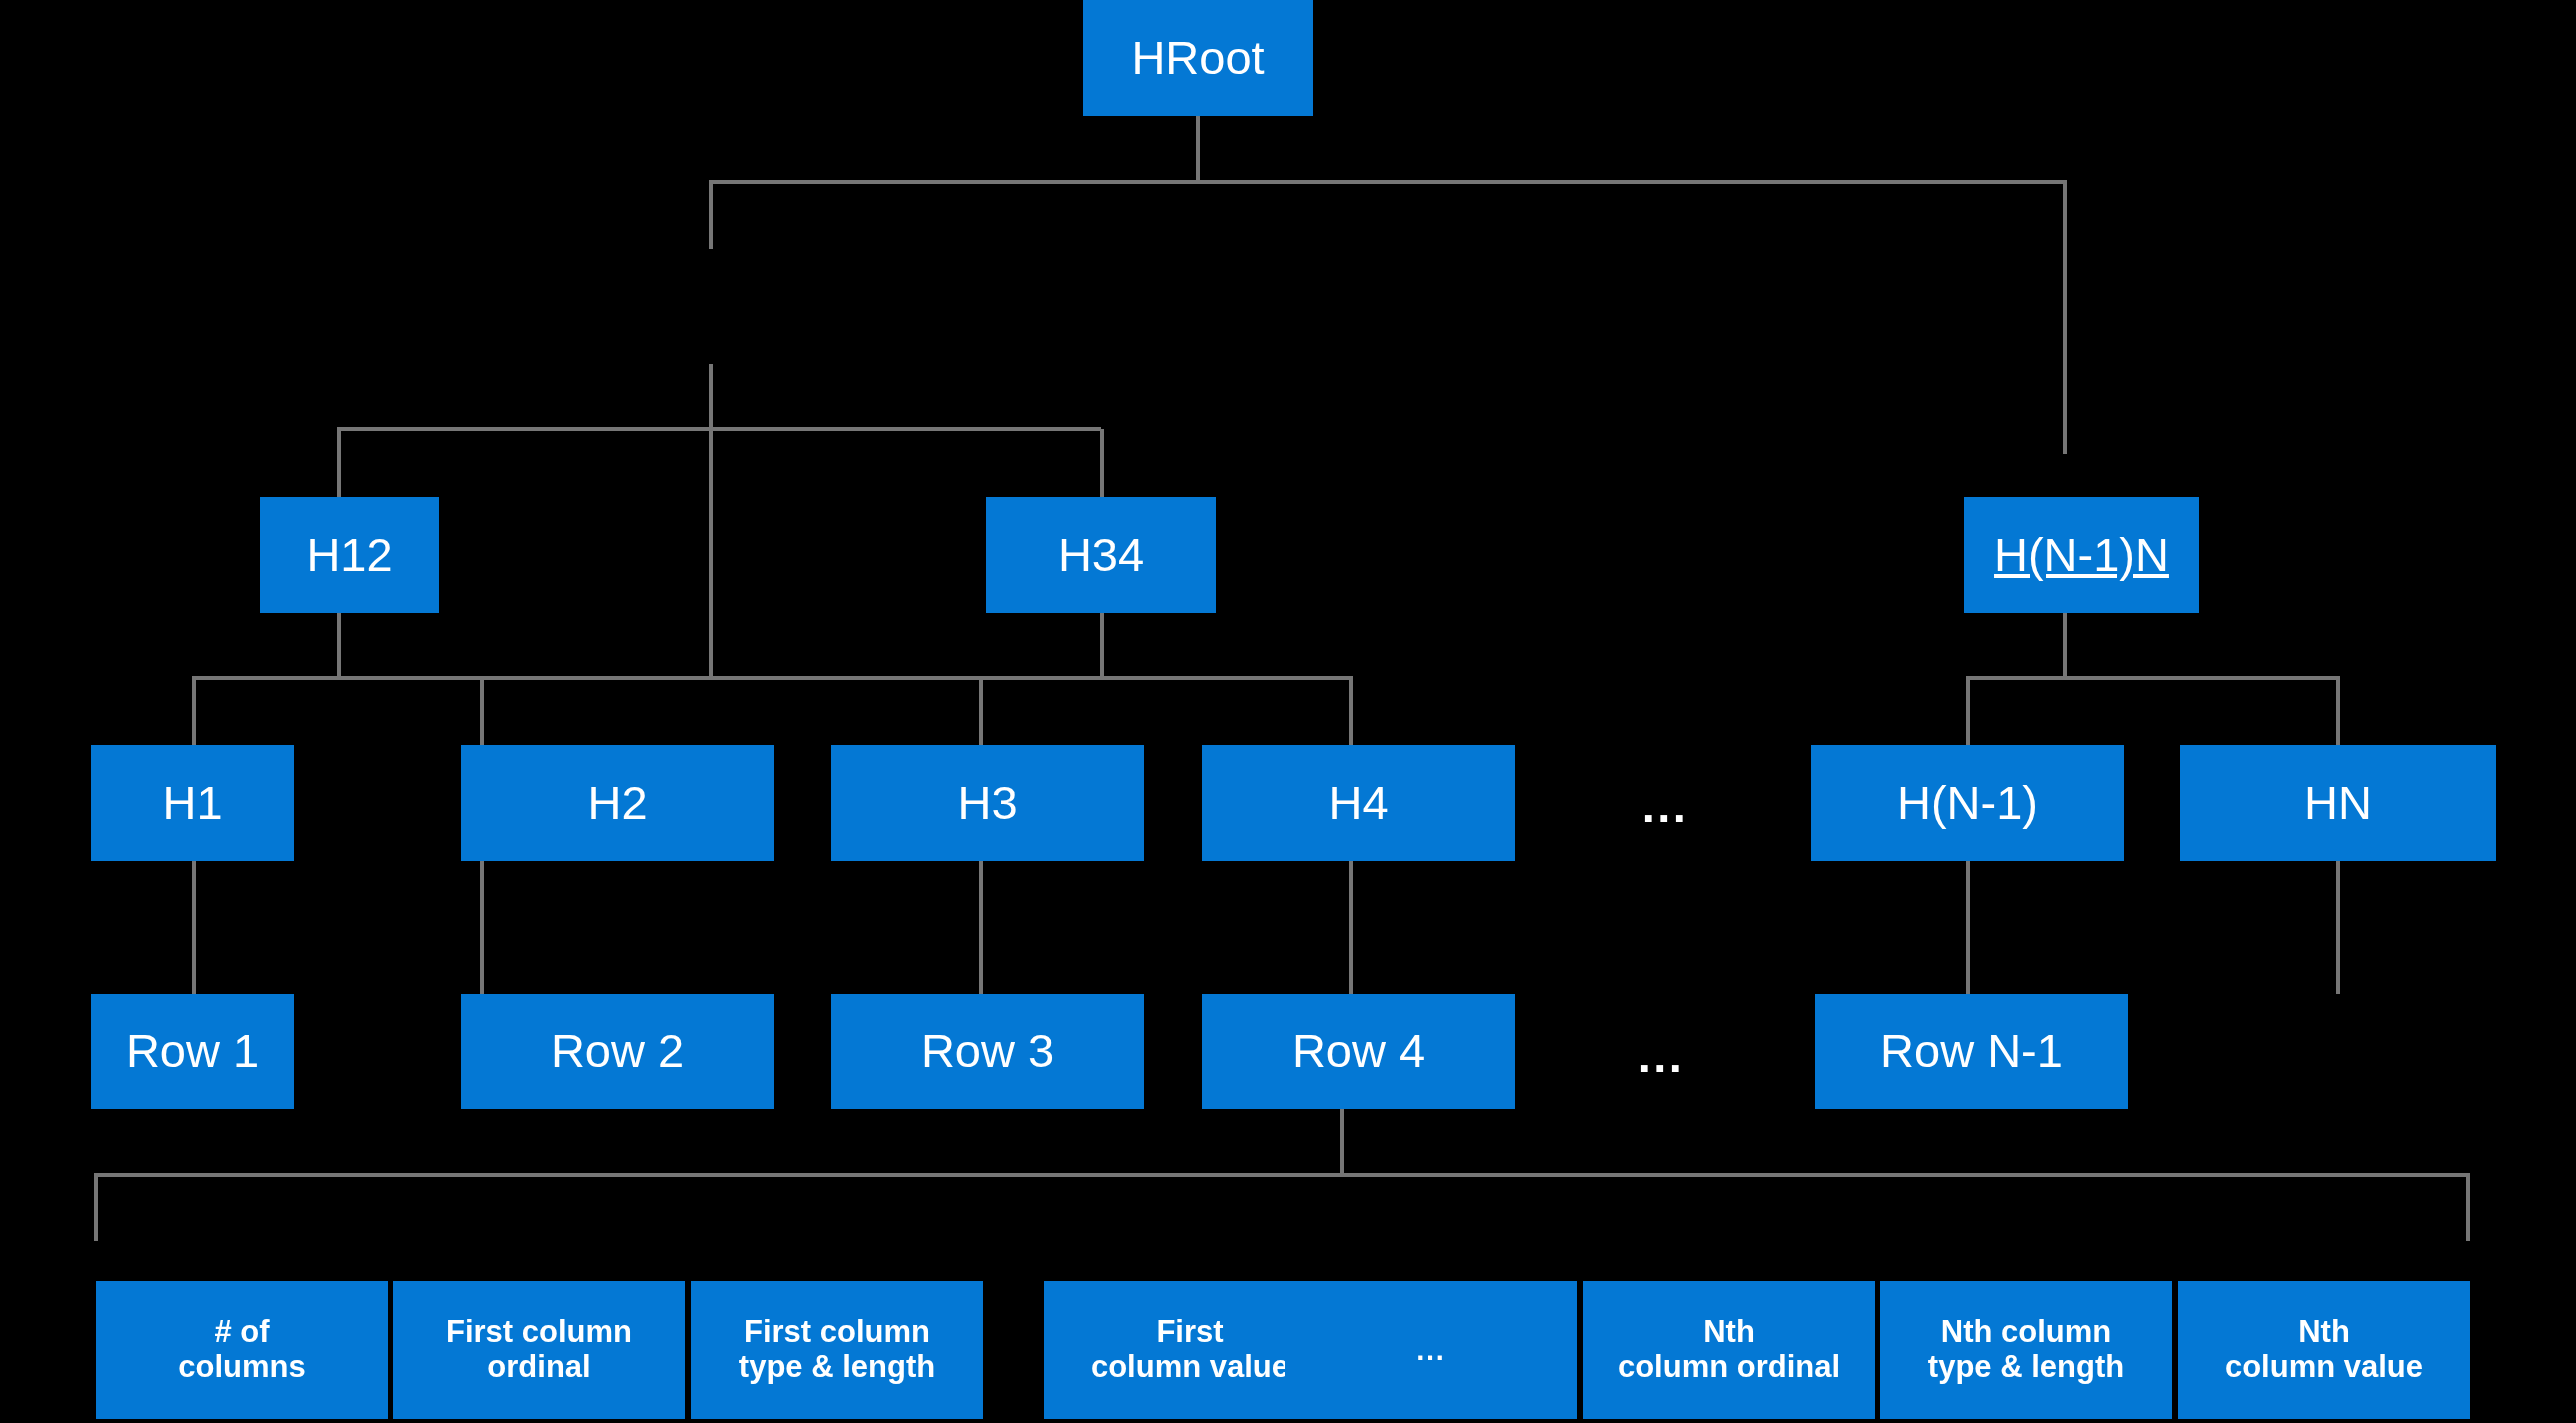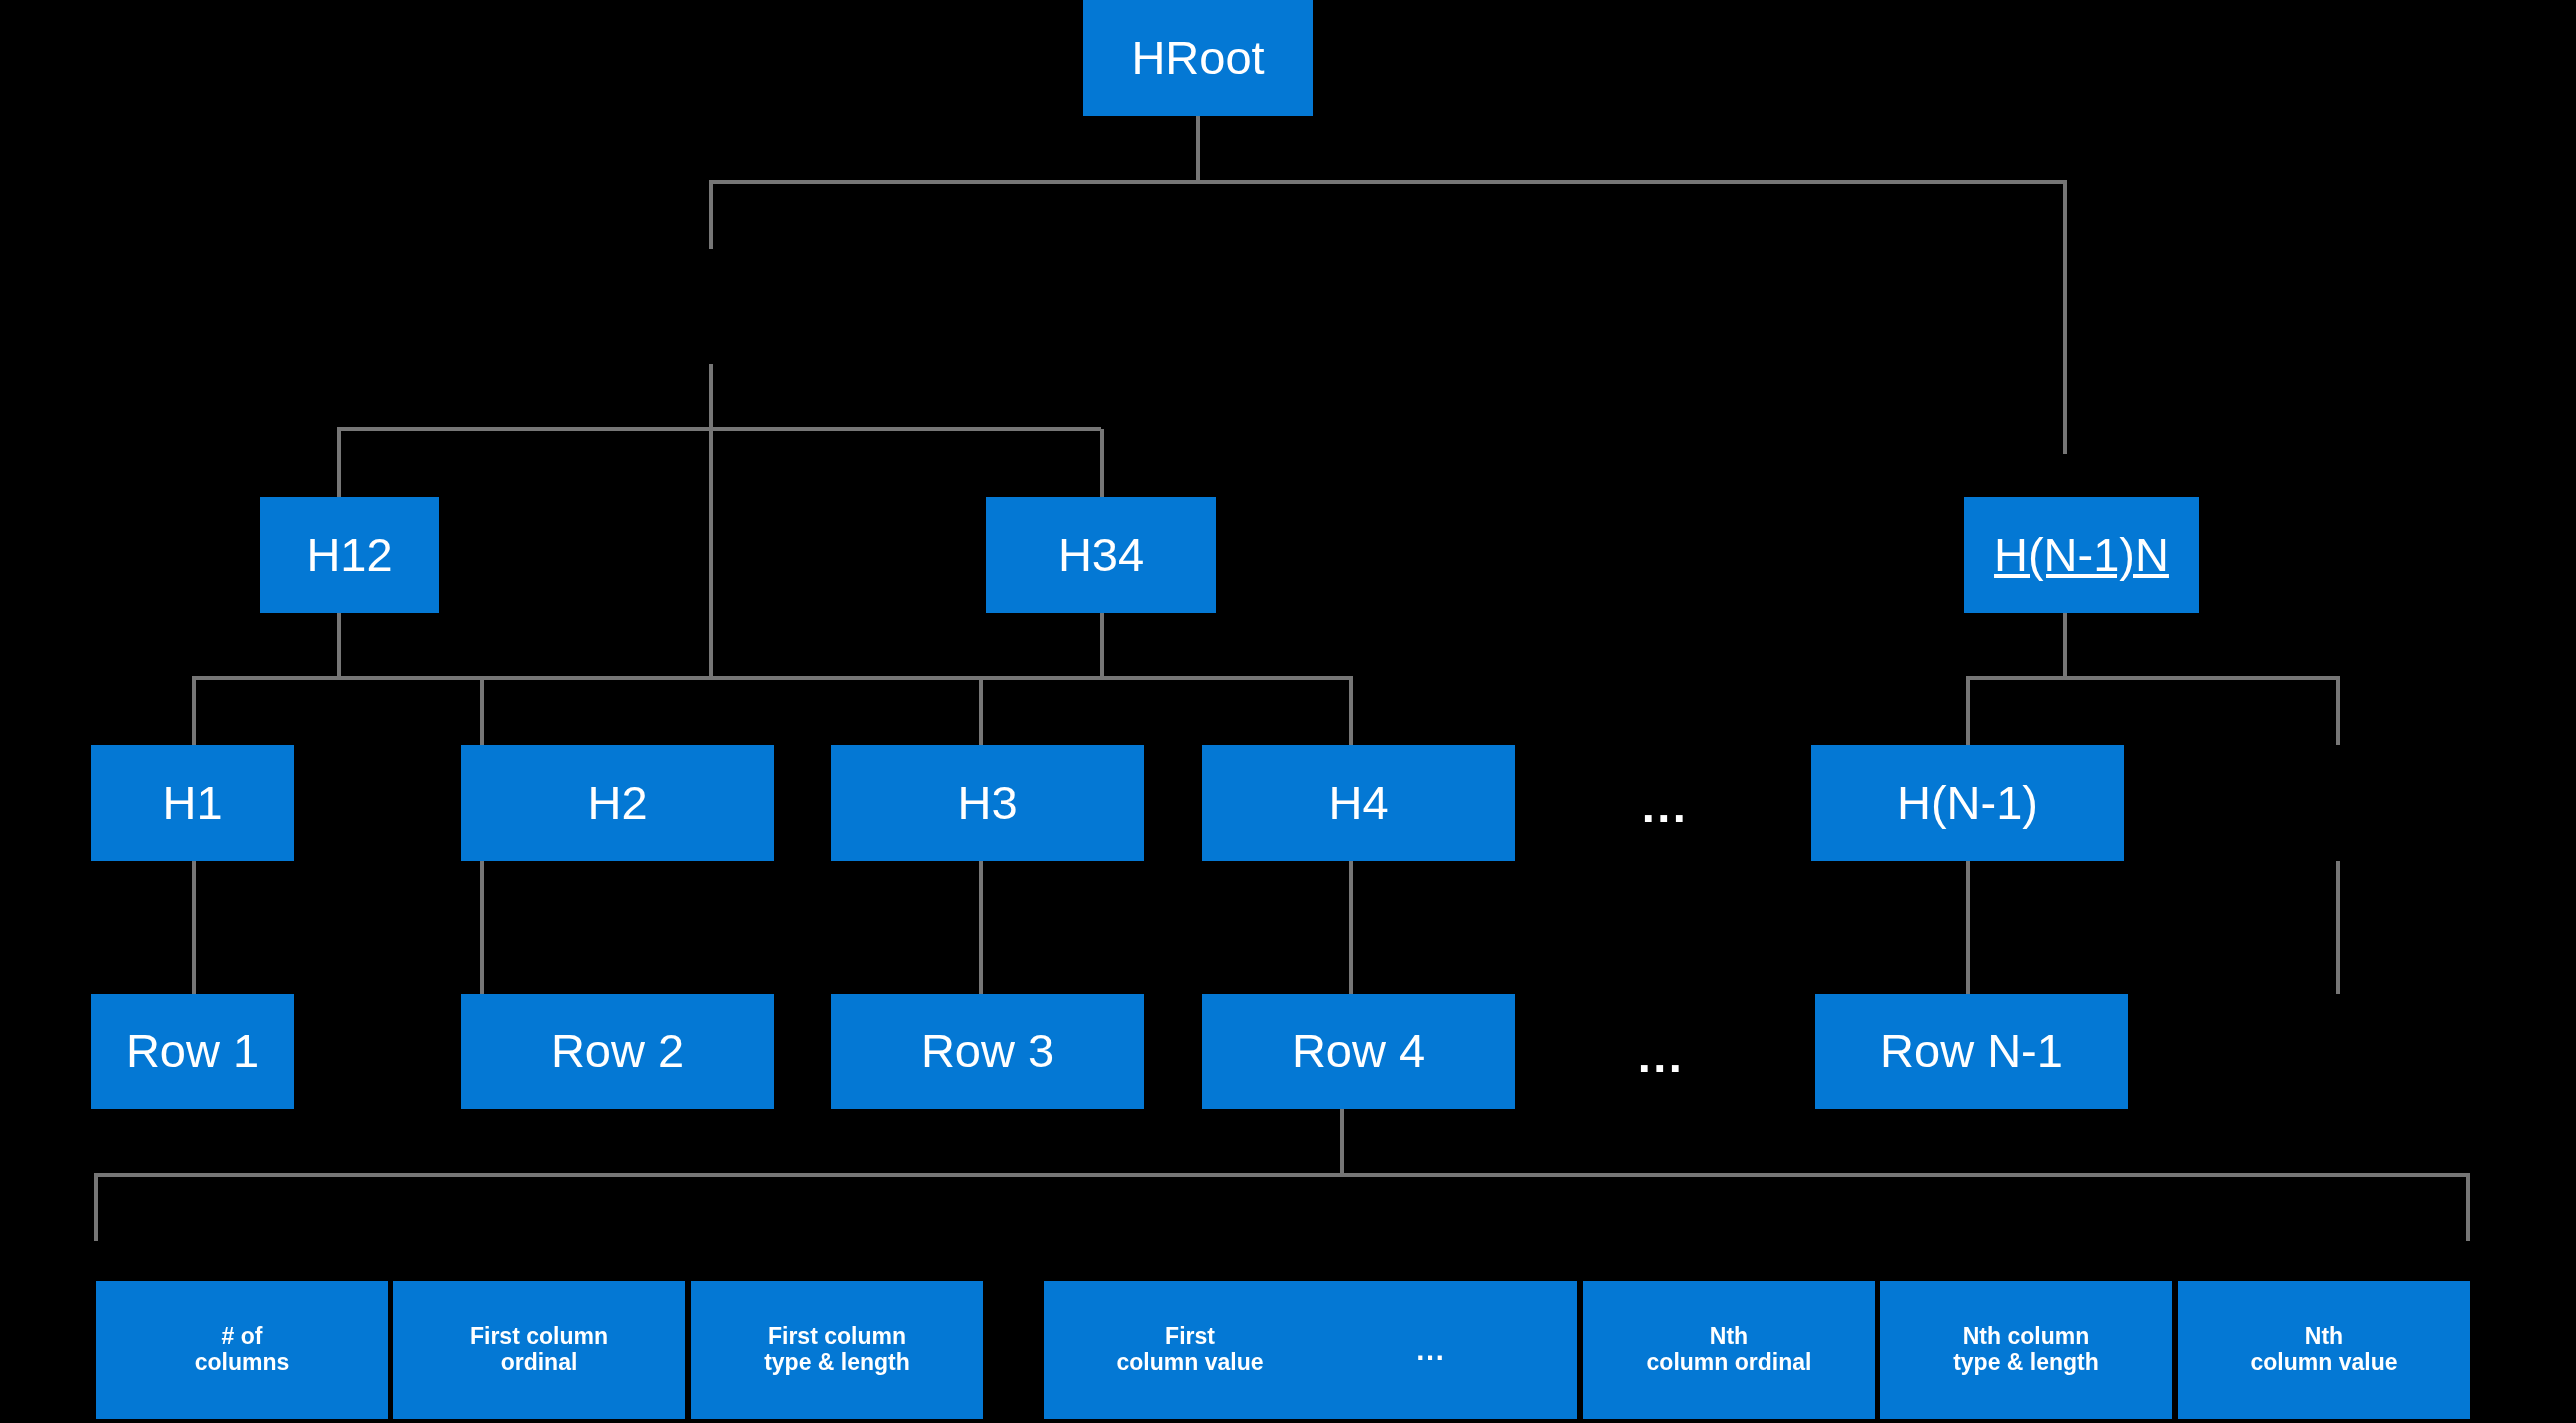--- a/index.html
+++ b/index.html
@@ -23,21 +23,21 @@
     color: #ffffff;
     display: flex;
     align-items: center;
     justify-content: center;
     text-align: center;
     line-height: 1.12;
     box-sizing: border-box;
     font-weight: 400;
   }
   .node.lvl-big   { font-size: 47px; }
-  .node.lvl-leaf  { font-size: 23px; font-weight: 700; }
+  .node.lvl-leaf  { font-size: 31px; font-weight: 700; }
   .node.dots      { font-size: 29px; font-weight: 700; letter-spacing: 1.7px; }
   .ellipsis {
     position: absolute;
     color: #ffffff;
     font-size: 47px;
     font-weight: 700;
     display: flex;
     align-items: center;
     justify-content: center;
     letter-spacing: 2.5px;
@@ -105,20 +105,21 @@
   <div class="node lvl-big" style="left:260px; top:497px; width:179px; height:116px;">H12</div>
   <div class="node lvl-big" style="left:986px; top:497px; width:230px; height:116px;">H34</div>
   <div class="node lvl-big" style="left:1964px; top:497px; width:235px; height:116px;text-decoration:underline;">H(N-1)N</div>
 
   <div class="node lvl-big" style="left:91px; top:745px; width:203px; height:116px;">H1</div>
   <div class="node lvl-big" style="left:461px; top:745px; width:313px; height:116px;">H2</div>
   <div class="node lvl-big" style="left:831px; top:745px; width:313px; height:116px;">H3</div>
   <div class="node lvl-big" style="left:1202px; top:745px; width:313px; height:116px;">H4</div>
   <div class="ellipsis" style="left:1610px; top:780px; width:110px; height:51px;">...</div>
   <div class="node lvl-big" style="left:1811px; top:745px; width:313px; height:116px;">H(N-1)</div>
+  <div class="node lvl-big" style="left:2180px; top:745px; width:316px; height:116px;">HN</div>
 
   <div class="node lvl-big" style="left:91px; top:994px; width:203px; height:115px;">Row 1</div>
   <div class="node lvl-big" style="left:461px; top:994px; width:313px; height:115px;">Row 2</div>
   <div class="node lvl-big" style="left:831px; top:994px; width:313px; height:115px;">Row 3</div>
   <div class="node lvl-big" style="left:1202px; top:994px; width:313px; height:115px;">Row 4</div>
   <div class="ellipsis" style="left:1606px; top:1030px; width:110px; height:51px;">...</div>
   <div class="node lvl-big" style="left:1815px; top:994px; width:313px; height:115px;">Row N-1</div>
 
   <div class="node lvl-leaf" style="left: 96px; top: 1281px; width: 292px; height: 138px; flex-direction: column;">
     <span># of</span>

